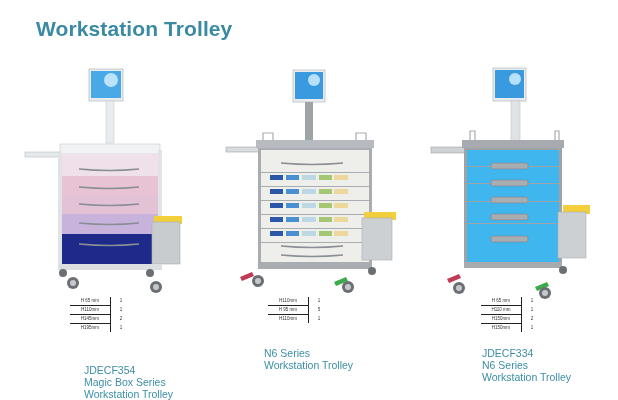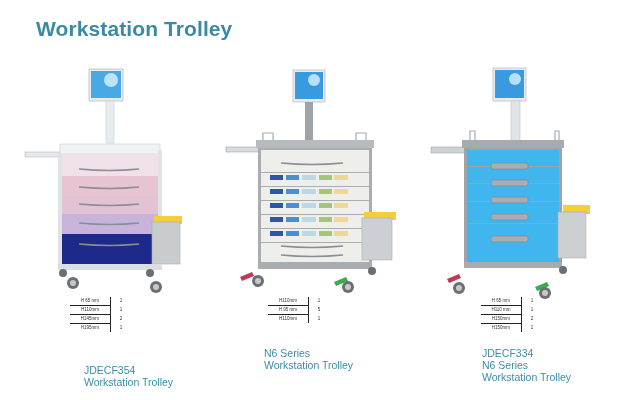--- a/index.html
+++ b/index.html
@@ -71,20 +71,21 @@
           <td class="q">2</td>
         </tr>
     <tr>
           <td class="h">H195mm</td>
           <td class="q">1</td>
         </tr>
   </tbody>
     </table>
   <div class="caption" style="left:84px;top:347px;margin-top:17px;">
     <div>JDECF354</div>
+    <div>Magic Box Series</div>
     <div>Workstation Trolley</div>
   </div>
 </div>
 
 <div>
   <svg width="618" height="400" style="left:0;top:0;">
 
     <rect x="293" y="70" width="32" height="32" fill="#e9ecef" stroke="#b9bec3" stroke-width="0.8"></rect>
     <rect x="295" y="72" width="28" height="27" fill="#3a9ae0"></rect>
     <circle cx="314" cy="80" r="6" fill="#d8f1ff" opacity="0.8"></circle>

